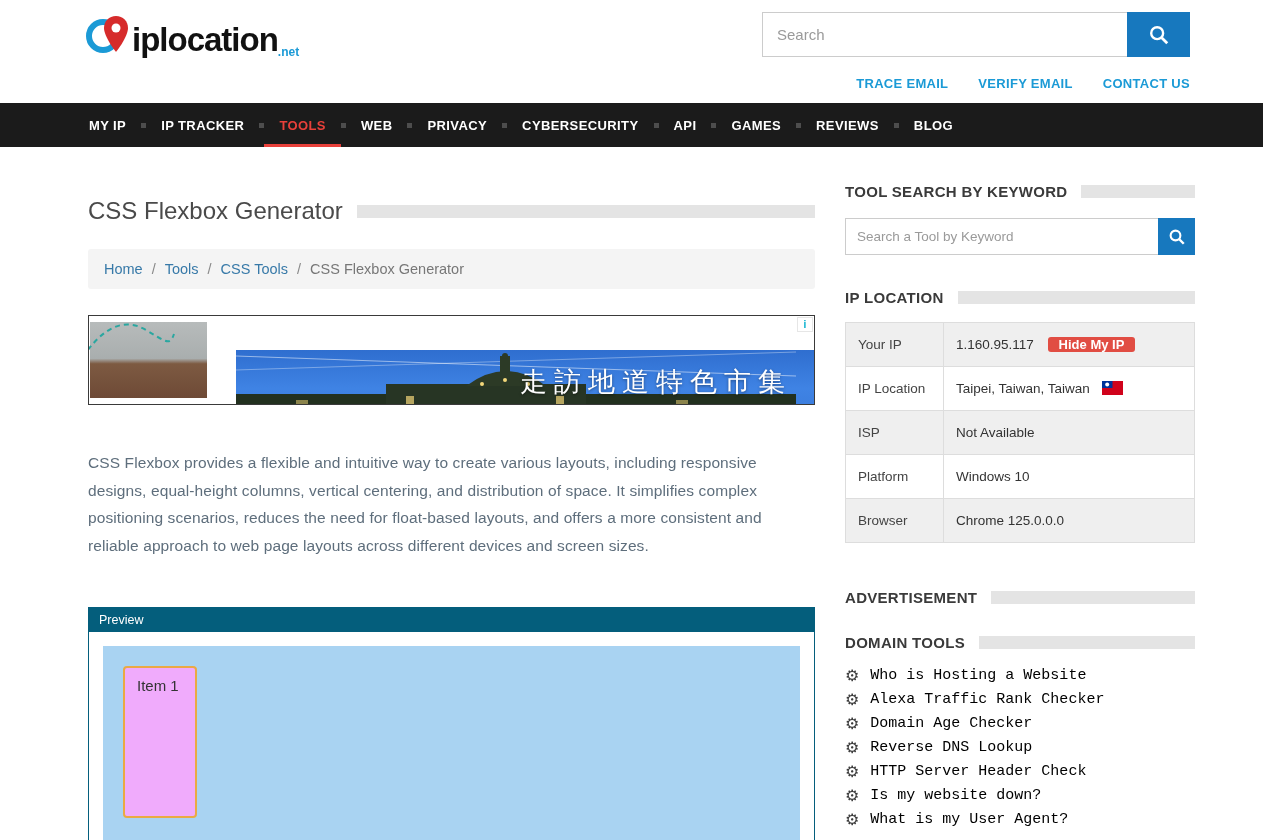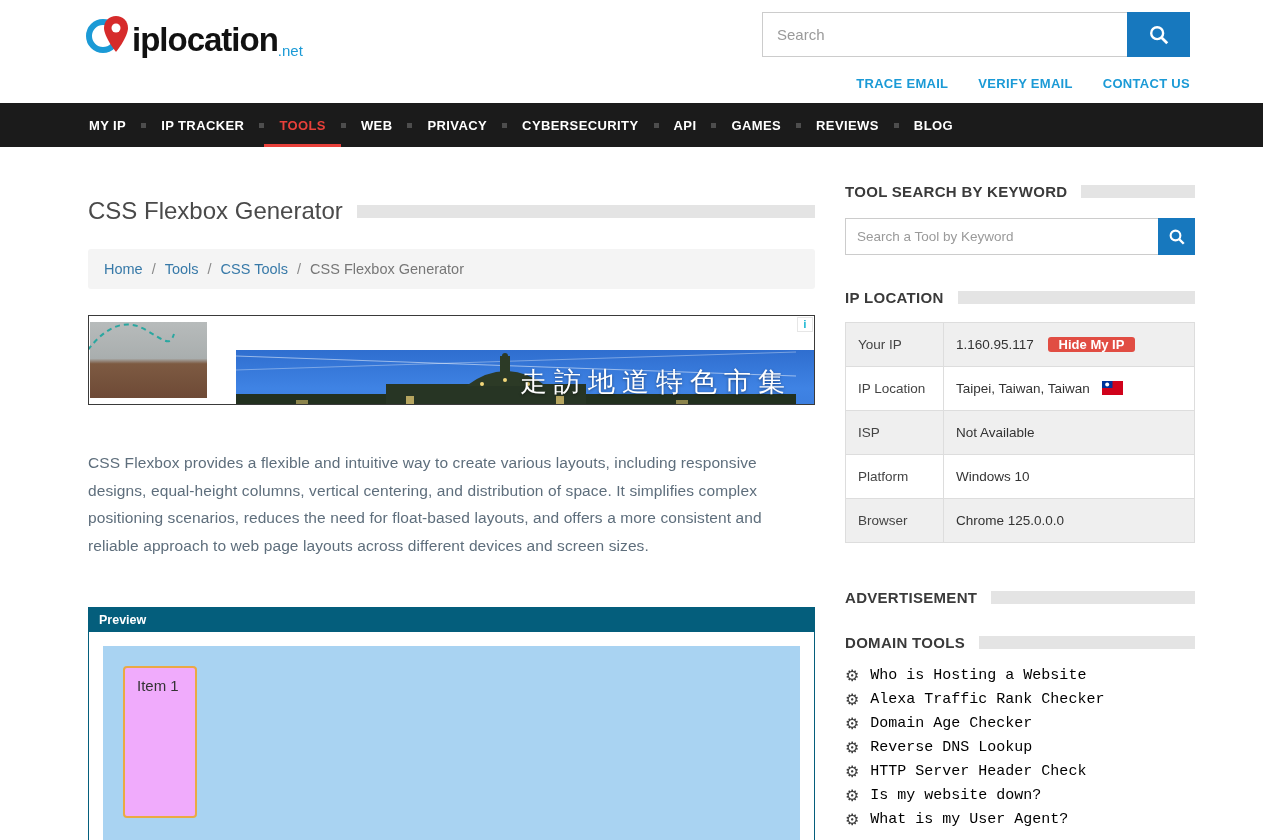--- a/index.html
+++ b/index.html
@@ -6,21 +6,21 @@
   * { box-sizing: border-box; margin: 0; padding: 0; }
   html,body { width:1263px; height:840px; overflow:hidden; background:#fff;
     font-family:"Liberation Sans", sans-serif; }
 
   
   .top-header { position:relative; height:103px; background:#fff; }
   .logo { position:absolute; left:86px; top:12px; display:flex; align-items:flex-start; cursor:pointer; }
   .logo-pin { width:44px; height:58px; margin-right:2px; }
   .logo-textwrap { display:flex; flex-direction:row; align-items:flex-end; }
   .logo-main { font-size:33px; font-weight:700; color:#111; letter-spacing:-1px; line-height:1.1; margin-top:10px;}
-  .logo-tld { font-size:15px; font-weight:400; color:#1b9ad6; line-height:1; margin-top:-2px; }
+  .logo-tld { font-size:12px; font-weight:700; color:#1b9ad6; line-height:1; margin-top:-2px; }
 
   .header-search { position:absolute; top:12px; right:73px; display:flex; }
   .header-search input { width:365px; height:45px; border:1px solid #ccc; border-right:none;
     padding:8px 14px; font-size:15px; color:#333; outline:none; }
   .header-search input::placeholder { color:#9a9a9a; }
   .header-search button { width:63px; height:45px; background:#1778be; border:none; cursor:pointer;
     display:flex; align-items:center; justify-content:center; }
 
   .header-links { position:absolute; top:76px; right:73px; display:flex; gap:30px; }
   .header-links a { color:#1b9ad6; font-size:13px; font-weight:700; text-decoration:none; letter-spacing:.3px; cursor:pointer; }
@@ -63,21 +63,21 @@
     color:#fff; font-size:27px; letter-spacing:7px; text-shadow:0 1px 3px rgba(0,0,0,.45); white-space:nowrap; }
   .ad-choices { position:absolute; top:1px; right:1px; width:16px; height:15px; background:#fff;
     display:flex; align-items:center; justify-content:center; font-size:10px; color:#00aecd;
     font-weight:700; border:1px solid #e6e6e6; cursor:pointer; }
 
   
   .description { margin-top:44px; font-size:15.5px; line-height:1.78; color:#5e6e7c; letter-spacing:.1px; }
 
   
   .preview-panel { margin-top:48px; border:1px solid #045e7c; }
-  .preview-header { background:#045e7c; color:#fff; font-size:12.5px; font-weight:700; padding:5px 10px; }
+  .preview-header { background:#045e7c; color:#fff; font-size:12.5px; font-weight:400; padding:5px 10px; }
   .preview-body { background:#fff; padding:14px; min-height:240px; }
   .flex-container { background:#a9d3f2; height:196px; display:flex; }
   .flex-item { width:74px; height:152px; margin:20px; background:#f0abfc; border:2px solid #eaa944;
     border-radius:4px; font-size:15px; color:#333; padding:9px 0 0 12px; cursor:pointer; }
 
   
   .sb-heading { font-size:15px; font-weight:700; color:#3a3a3a; letter-spacing:.3px; white-space:nowrap; }
   .tool-search { margin-top:18px; display:flex; }
   .tool-search input { flex:1; height:37px; border:1px solid #ccc; border-right:none; padding:0 11px;
     font-size:13.5px; color:#444; outline:none; }

